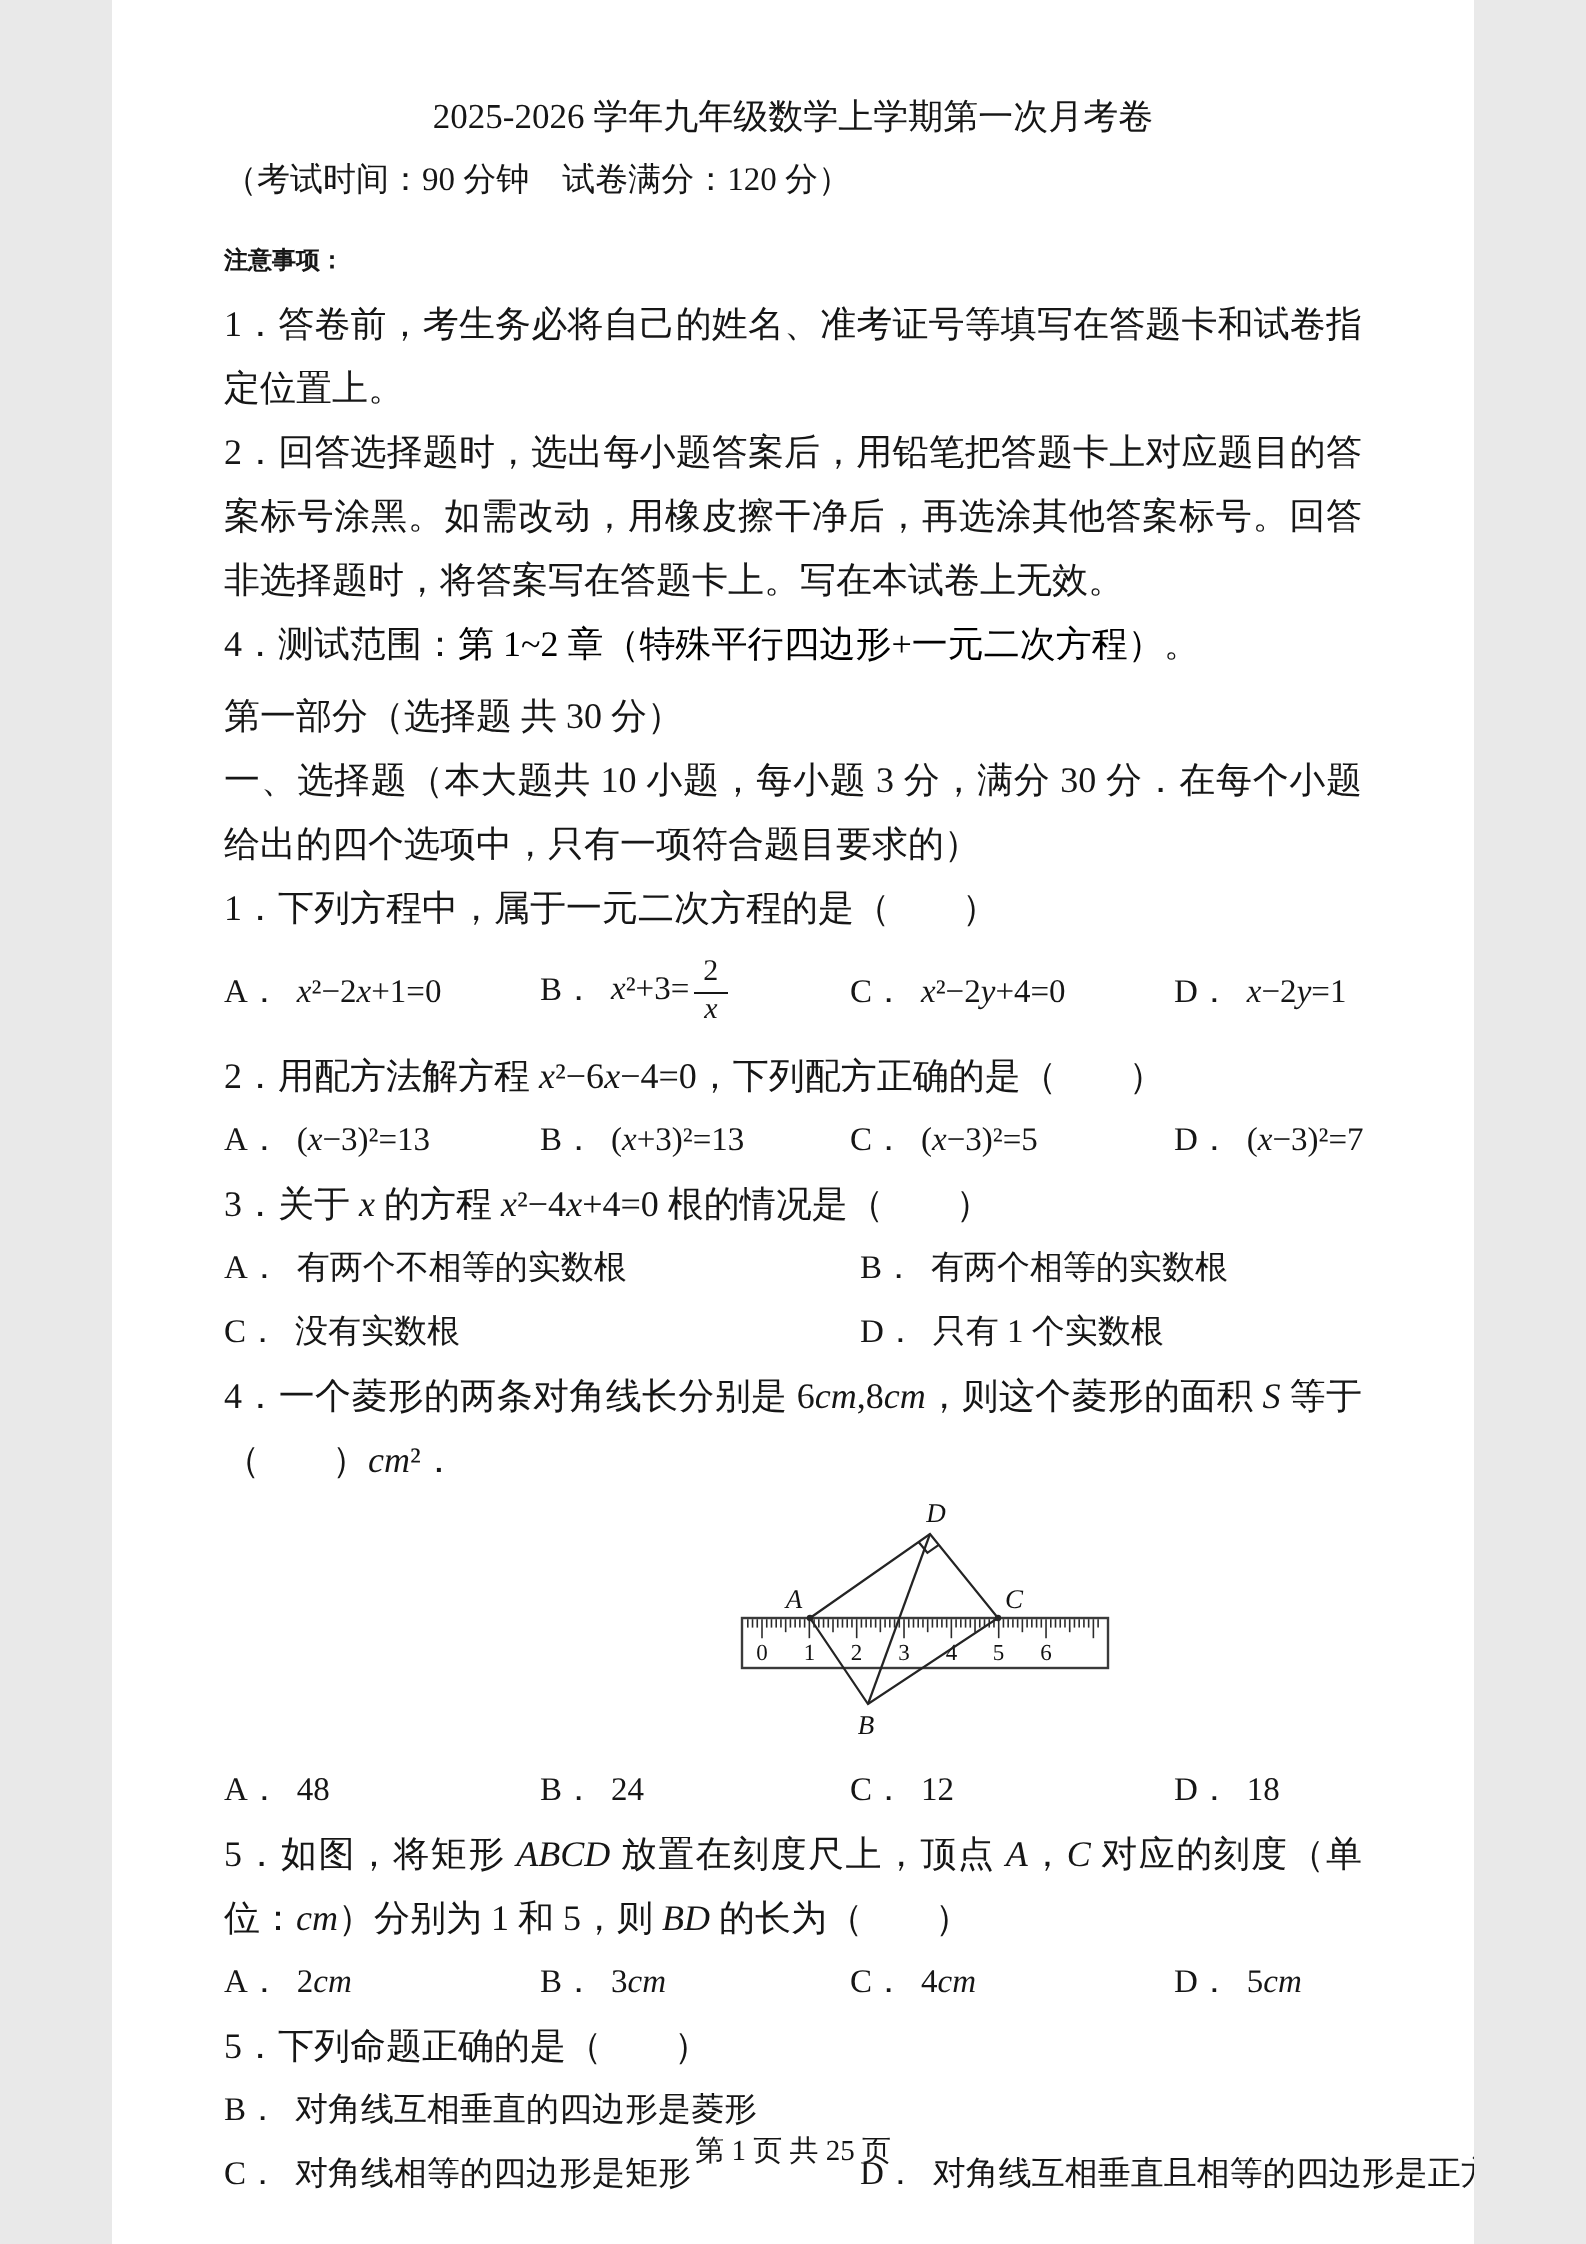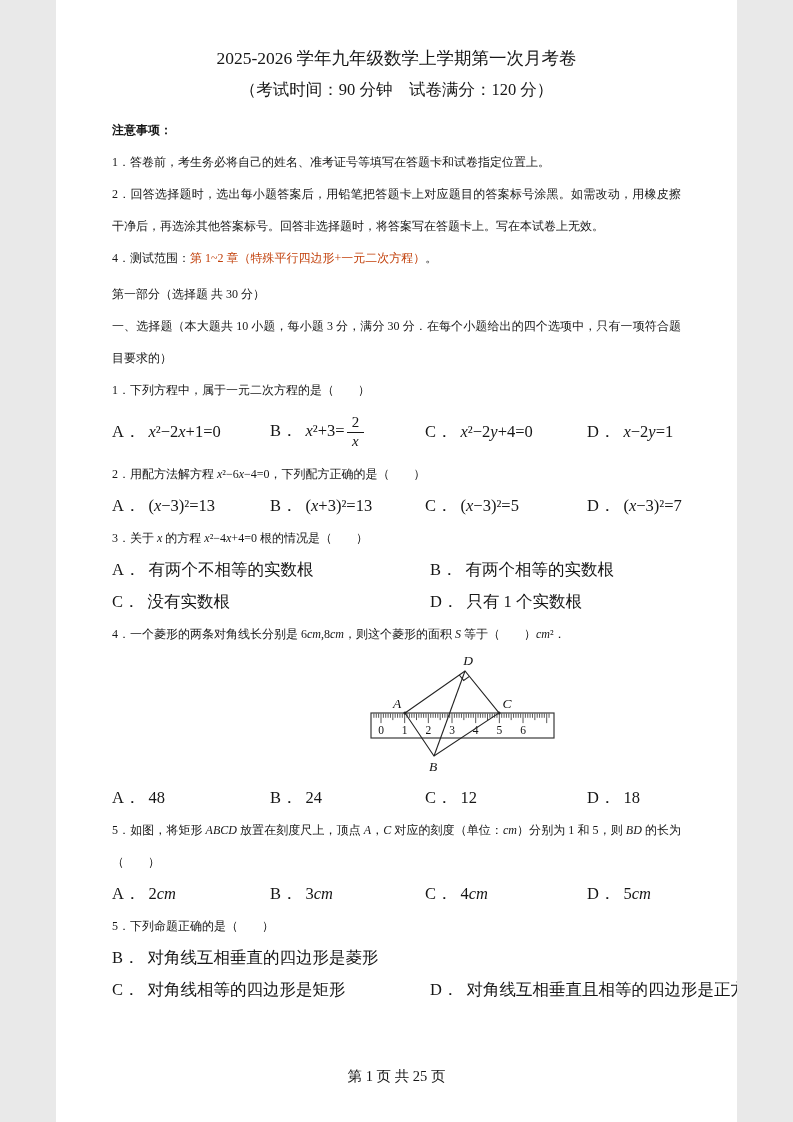--- a/index.html
+++ b/index.html
@@ -1,21 +1,21 @@
 <!DOCTYPE html>
 <html><head>
 <meta charset="utf-8">
 <style>
   html,body{margin:0;padding:0;background:#e9e9e9;}
   .page{position:relative;width:681px;height:1122px;margin:0 auto;background:#ffffff;
         font-family:"Liberation Serif","DejaVu Serif",serif;color:#161616;overflow:hidden;}
   .content{padding:46px 56px 0 56px;}
-  p{margin:0;line-height:32px;font-size:12px;text-align:justify;}
+  p{margin:0;line-height:32px;font-size:18px;text-align:justify;}
   .title{text-align:center;font-size:17.5px;line-height:24px;font-weight:normal;}
-  .subtitle{text-align:center;font-size:16.5px;line-height:28px;margin-top:6px;}
+  .subtitle{text-align:left;font-size:16.5px;line-height:28px;margin-top:6px;}
   .notices{margin-top:10px;}
   .notice-heading{font-weight:bold;font-family:"Liberation Sans","DejaVu Sans",sans-serif;font-size:12px;}
   .part-heading{text-align:left;margin-top:4px;}
   .red{}
   .question{margin:0;}
   .opts{display:grid;line-height:32px;font-size:16.5px;}
   .opts.four{grid-template-columns:158px 155px 162px 1fr;}
   .opts.two{grid-template-columns:318px 1fr;}
   .opts.tall{height:52px;align-items:center;}
   .opt{white-space:nowrap;}
@@ -40,21 +40,21 @@
 <div class="page">
   <div class="content">
 
     <p class="title">2025-2026 学年九年级数学上学期第一次月考卷</p>
     <p class="subtitle">（考试时间：90 分钟　试卷满分：120 分）</p>
 
     <div class="notices">
       <p class="notice-heading">注意事项：</p>
       <p>1．答卷前，考生务必将自己的姓名、准考证号等填写在答题卡和试卷指定位置上。</p>
       <p>2．回答选择题时，选出每小题答案后，用铅笔把答题卡上对应题目的答案标号涂黑。如需改动，用橡皮擦干净后，再选涂其他答案标号。回答非选择题时，将答案写在答题卡上。写在本试卷上无效。</p>
-      <p><span>4．测试范围：</span><span class="red" style="color: #c2410c;">第 1~2 章（特殊平行四边形+一元二次方程）</span><span>。</span></p>
+      <p><span>4．测试范围：</span><span class="red" style="color: #000000;">第 1~2 章（特殊平行四边形+一元二次方程）</span><span>。</span></p>
     </div>
 
     <p class="part-heading">第一部分（选择题 共 30 分）</p>
     <p>一、选择题（本大题共 10 小题，每小题 3 分，满分 30 分．在每个小题给出的四个选项中，只有一项符合题目要求的）</p>
 
     <div class="question">
       <p>1．下列方程中，属于一元二次方程的是（　　）</p>
       <div class="opts four tall">
         <span class="opt"><span class="lbl">A．</span><span><i>x</i>²−2<i>x</i>+1=0</span></span>
         <span class="opt"><span class="lbl">B．</span><span><i>x</i>²+3=</span><span class="frac"><span>2</span><span><i>x</i></span></span></span>

